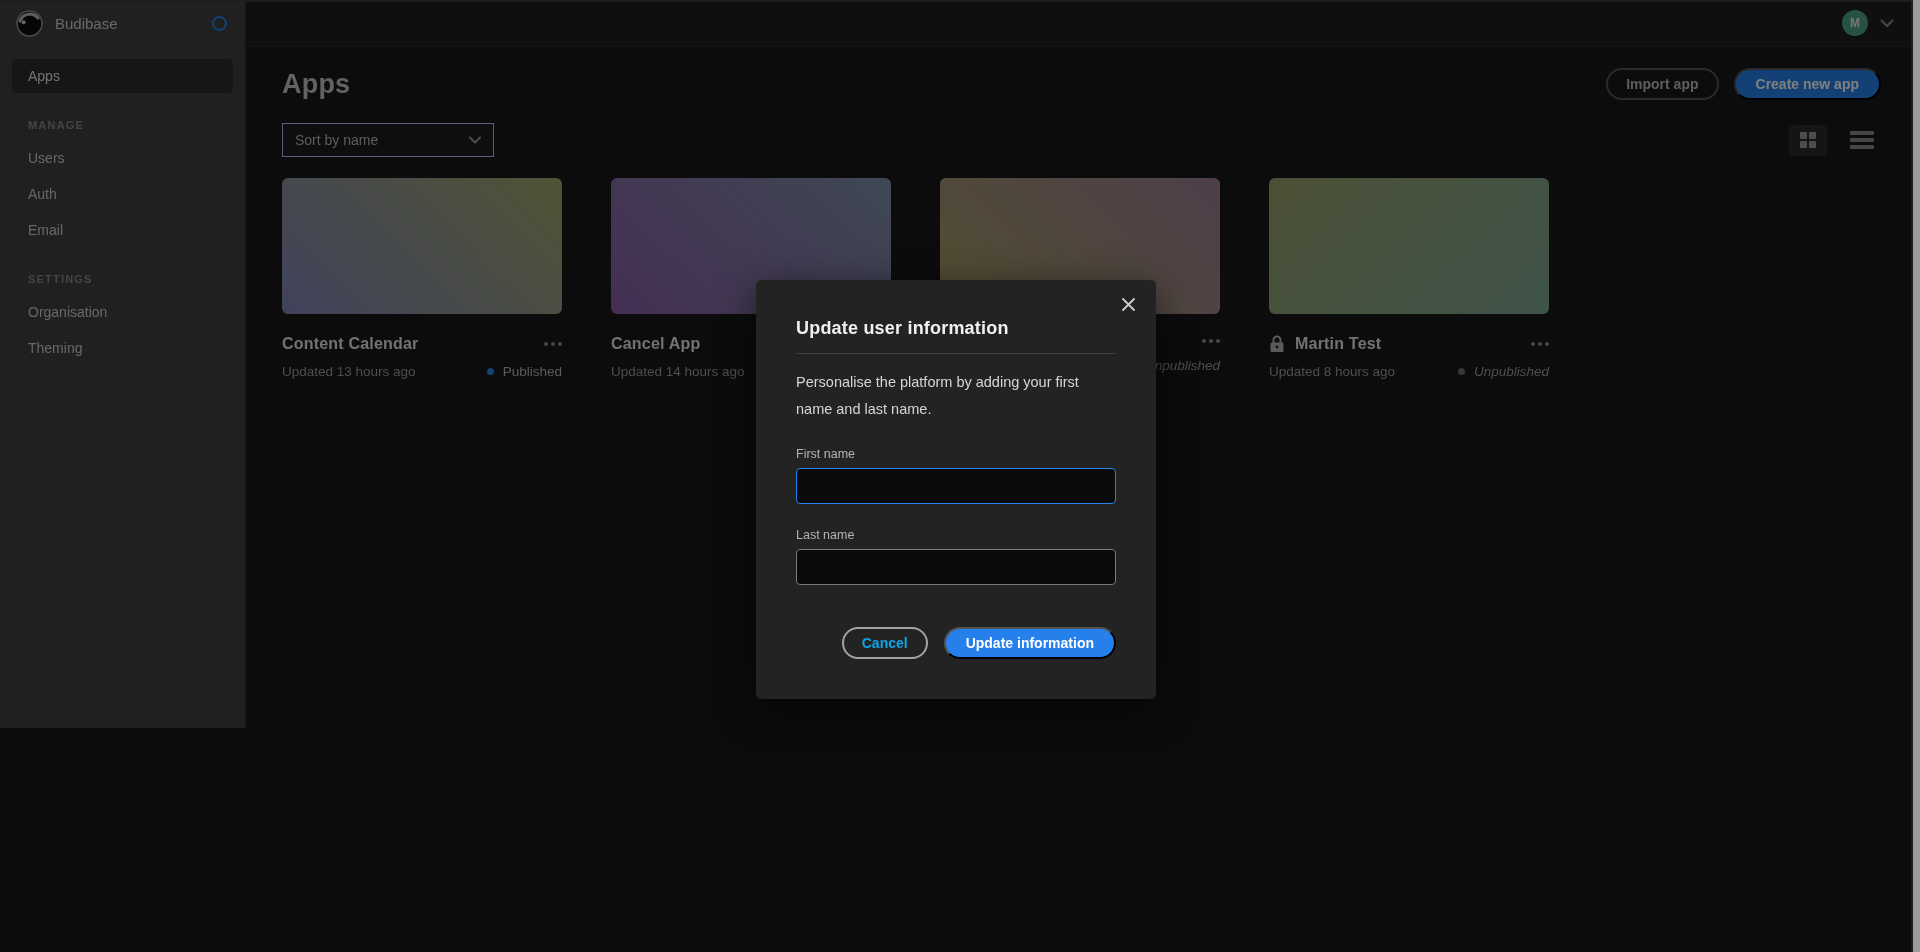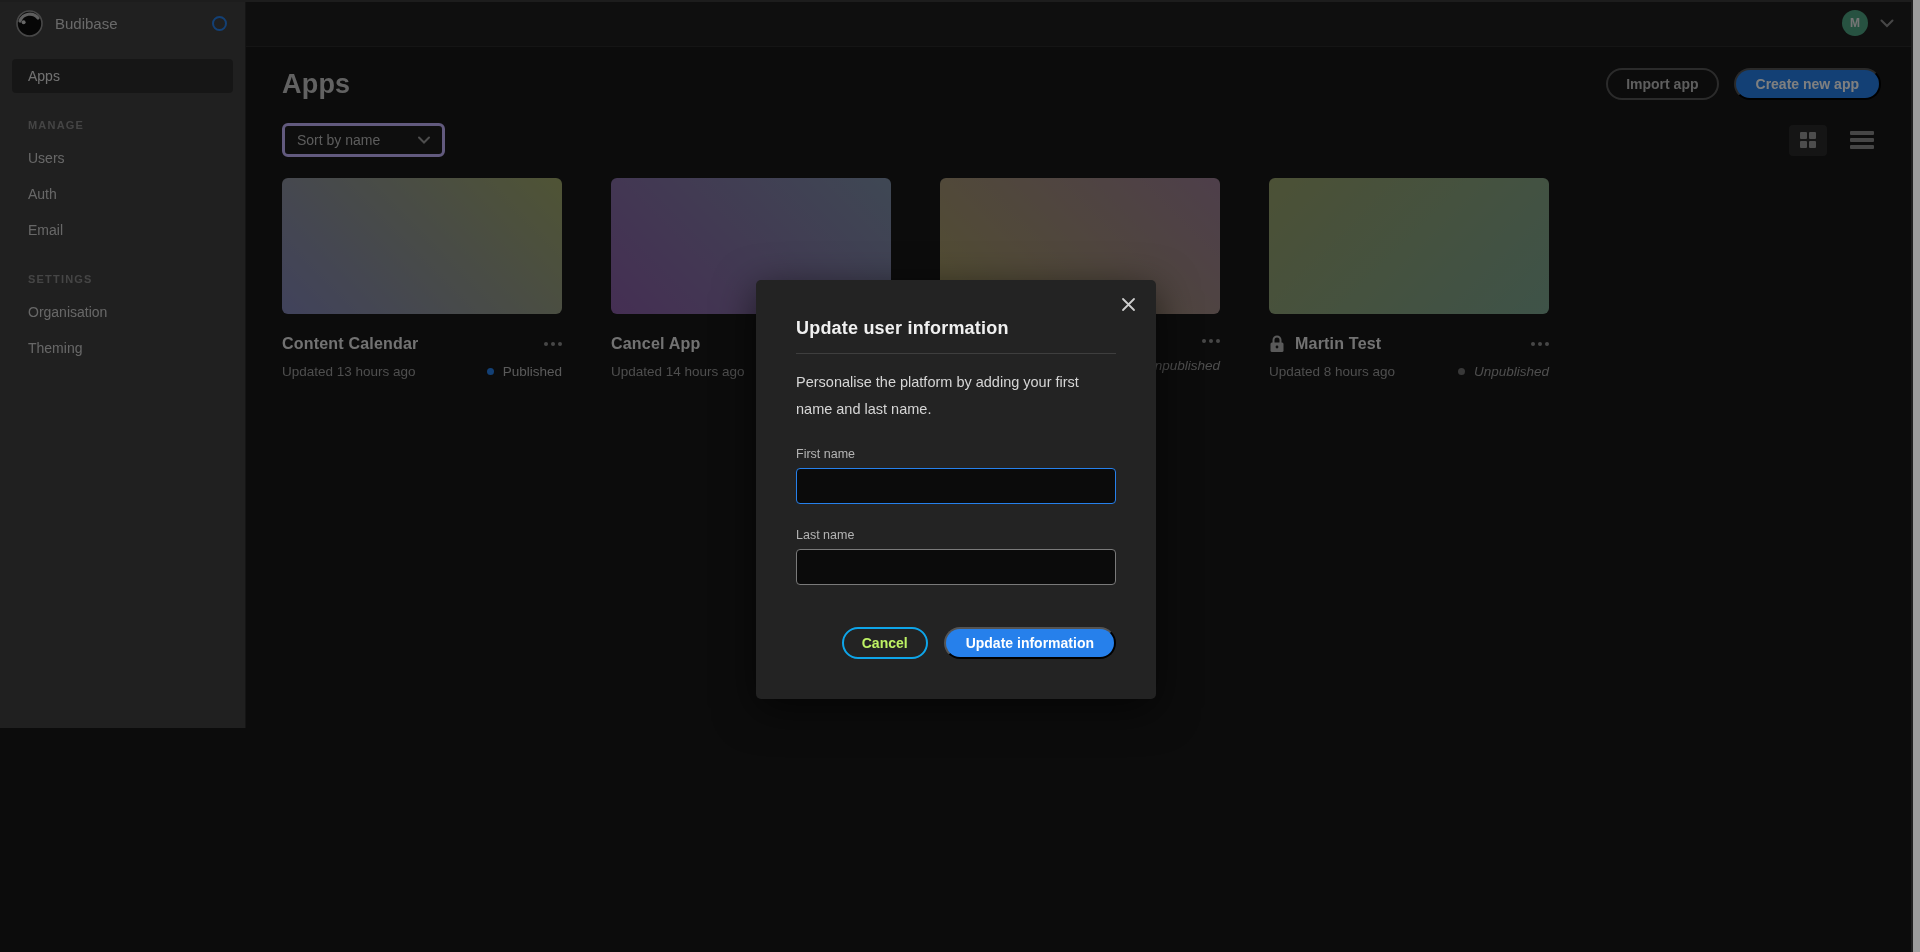--- a/index.html
+++ b/index.html
@@ -34,21 +34,21 @@
   .main { position:absolute; left:246px; right:0; top:47px; bottom:0; padding:0 39px 0 36px; }
   .header-row { margin-top:21px; display:flex; align-items:center; justify-content:space-between; }
   .page-title { font-size:27px; font-weight:bold; color:#c4c4c4; letter-spacing:.2px; }
   .header-actions { display:flex; gap:15px; }
   .btn { height:32px; border-radius:16px; font-size:14px; font-weight:bold; display:flex;
     align-items:center; padding:0 18px; cursor:pointer; white-space:nowrap; }
   .btn-secondary { border:2px solid #565656; color:#bdbdbd; background:transparent; }
   .btn-cta { background:#2680eb; color:#fff; padding:0 20px; }
 
   .toolbar-row { margin-top:23px; display:flex; align-items:center; justify-content:space-between; }
-  .select { width:163px; height:34px; border:3px solid #c4b5fd; border-radius:6px; background:#1c1c1c;
+  .select { width:212px; height:34px; border:1px solid #c4b5fd; border-radius:0; background:#1c1c1c;
     display:flex; align-items:center; justify-content:space-between; padding:0 12px;
     font-size:14px; color:#b9b9b9; cursor:pointer; }
   .view-toggles { display:flex; align-items:center; gap:16px; }
   .view-btn { width:38px; height:31px; border-radius:4px; display:flex; align-items:center;
     justify-content:center; cursor:pointer; }
   .view-btn.active { background:#2b2b2b; }
   .grid-glyph { display:grid; grid-template-columns:7px 7px; grid-template-rows:7px 7px; gap:2px; }
   .grid-glyph span { background:#9a9a9a; border-radius:1px; }
   .list-glyph { display:flex; flex-direction:column; gap:3px; }
   .list-glyph span { width:24px; height:4px; background:#8c8c8c; border-radius:1px; }
@@ -77,21 +77,21 @@
     align-items:center; justify-content:center; cursor:pointer; }
   .modal-title { font-size:18px; font-weight:bold; color:#f0f0f0; letter-spacing:.2px; }
   .modal-divider { border:none; border-top:1px solid #3e3e3e; margin-top:14px; }
   .modal-body { margin-top:15px; font-size:14.5px; line-height:1.85; color:#d6d6d6; }
   .field-label { margin-top:24px; font-size:12.5px; color:#b4b4b4; }
   .text-input { margin-top:7px; width:100%; height:36px; background:#0b0b0b; border:1px solid #7a7a7a;
     border-radius:4px; color:#e0e0e0; font-size:14px; padding:0 10px; outline:none;
     font-family:"Liberation Sans", sans-serif; }
   .text-input.focused { border:1.5px solid #2680eb; }
   .modal-actions { margin-top:42px; display:flex; justify-content:flex-end; gap:16px; }
-  .btn-cancel { border:2px solid #0ea5e9; color:#bef264; background:transparent; }
+  .btn-cancel { border:2px solid #a3a3a3; color:#0ea5e9; background:transparent; }
 
   .scrollbar { position:absolute; right:0; top:0; width:7px; height:952px; background:#9c9c9c; z-index:40; }
   .scrollbar::before { content:""; position:absolute; left:-2px; top:0; width:2px; height:100%; background:#1f1f1f; }
 </style>
 </head>
 <body>
 
 <div class="stage">
 
   <aside class="sidebar">

